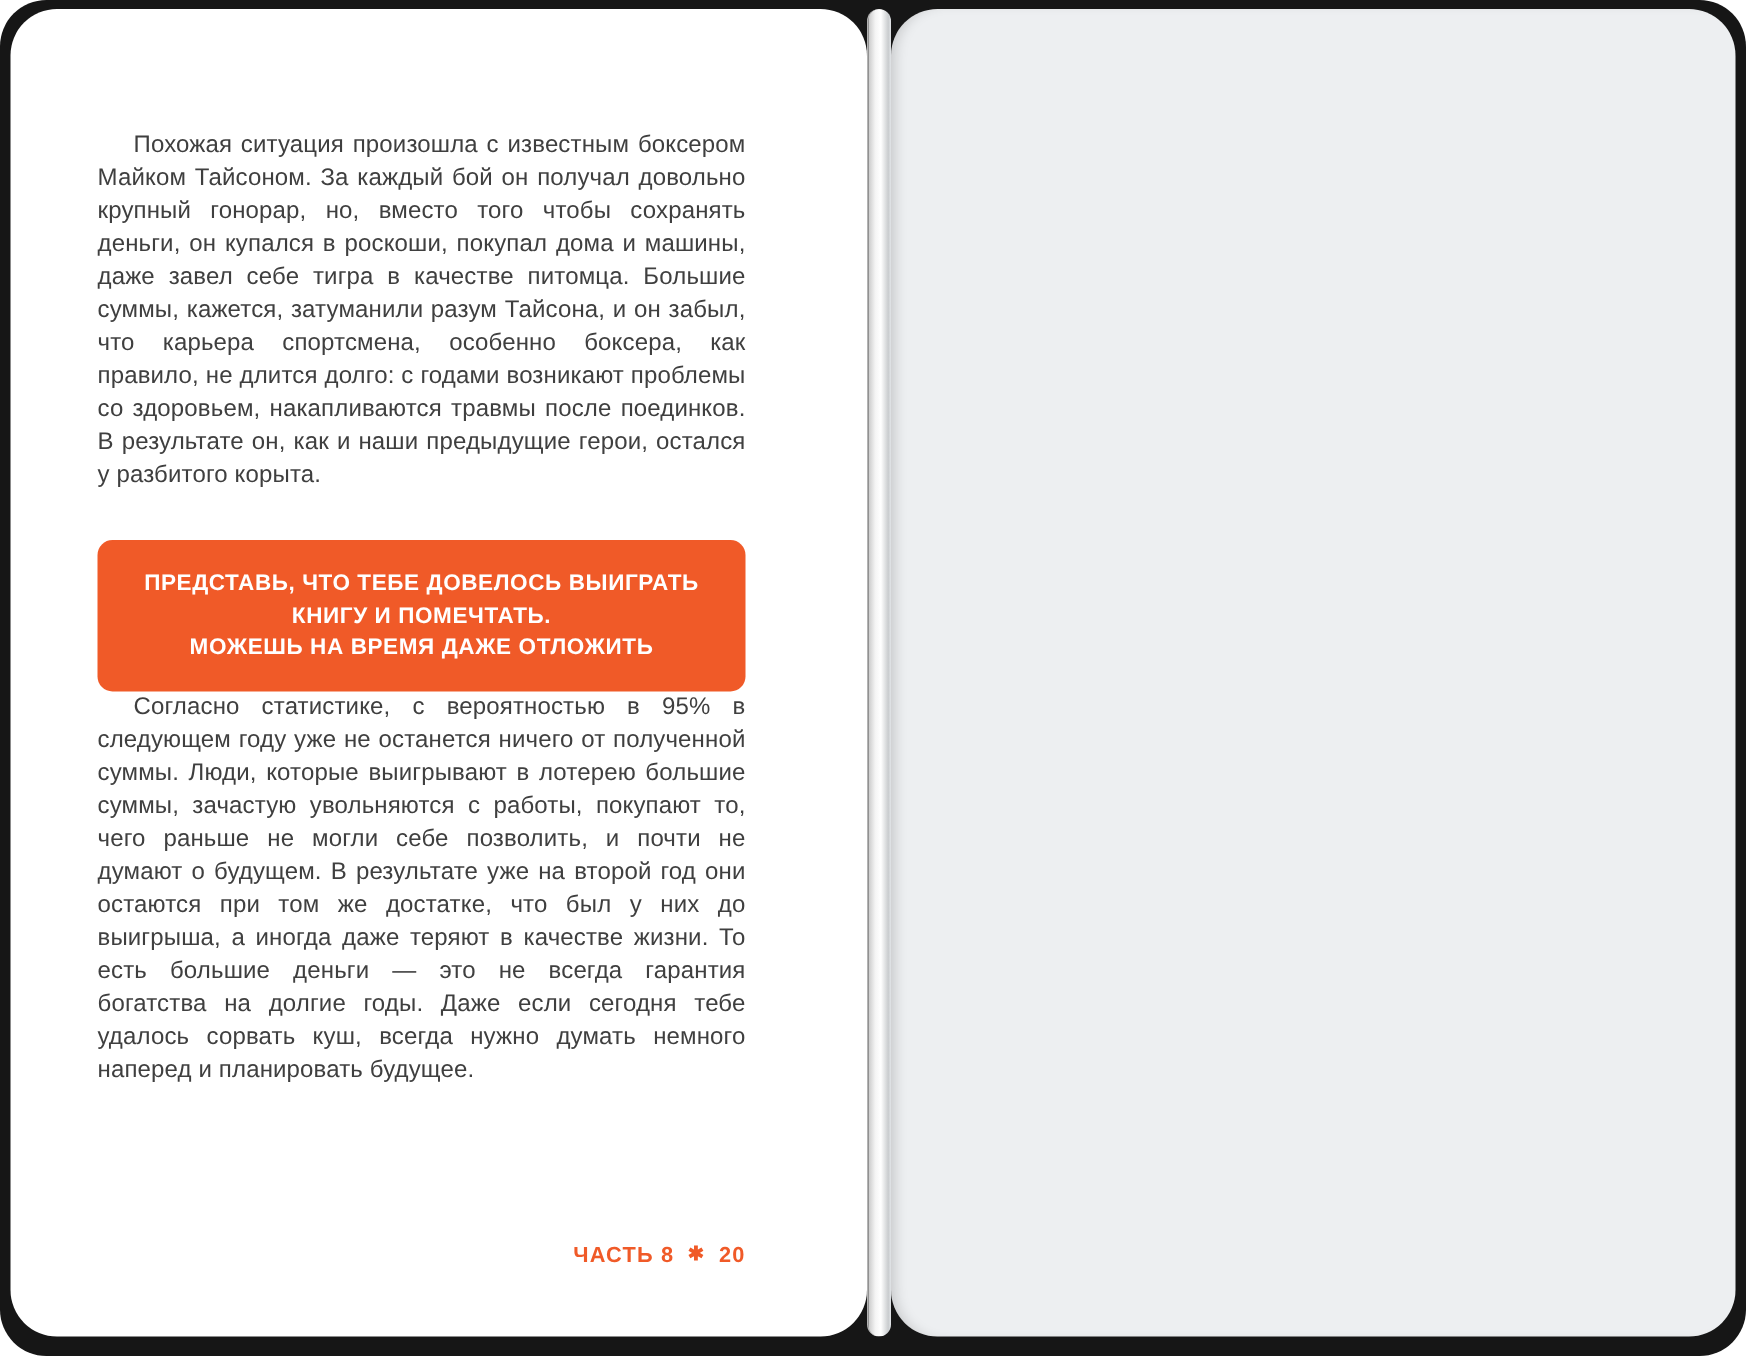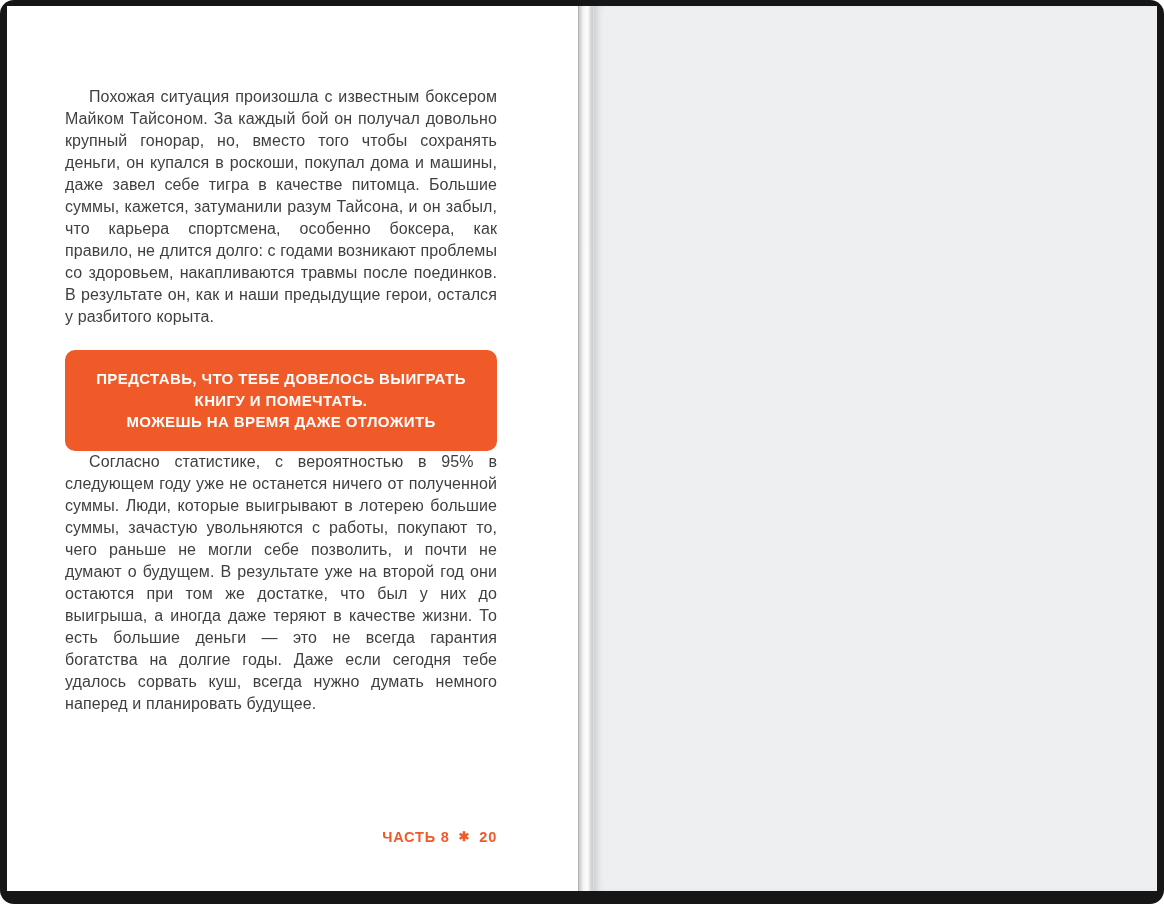--- a/index.html
+++ b/index.html
@@ -1,15 +1,15 @@
 <!DOCTYPE html>
 <html><head>
 <meta charset="utf-8">
 <style>
-  * { margin: 0; padding: 0; box-sizing: border-box; }
+  * { margin: 0; padding: 0; box-sizing: border-box; border-radius: 31px; }
   html, body { background: #ffffff; }
   body {
     font-family: "Liberation Sans", sans-serif;
     width: 1164px;
     height: 904px;
     overflow: hidden;
   }
   .frame {
     position: relative;
     width: 1164px;
@@ -48,21 +48,21 @@
     color: #3f3f3f;
     font-size: 16px;
     line-height: 22px;
     letter-spacing: 0.1px;
     text-align: justify;
   }
   .para {
     text-indent: 24px;
   }
   .callout {
-    margin-top: 22px;
+    margin-top: 32px;
     background: #f05a28;
     border-radius: 10px;
     padding: 18px 14px;
     text-align: center;
     color: #ffffff;
     font-weight: 700;
     font-size: 15px;
     line-height: 21.5px;
     letter-spacing: 0.4px;
   }

